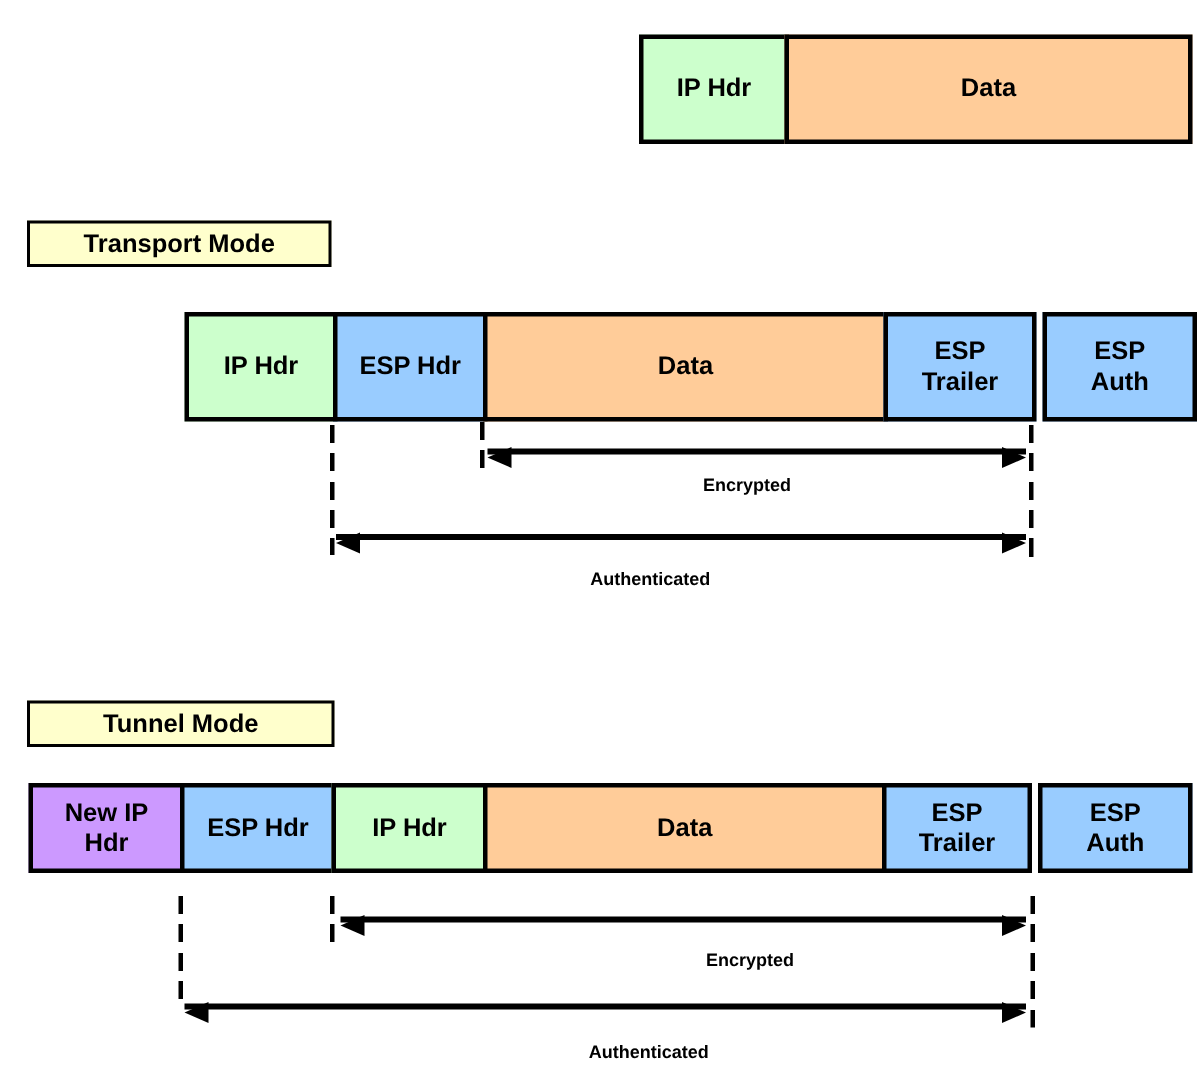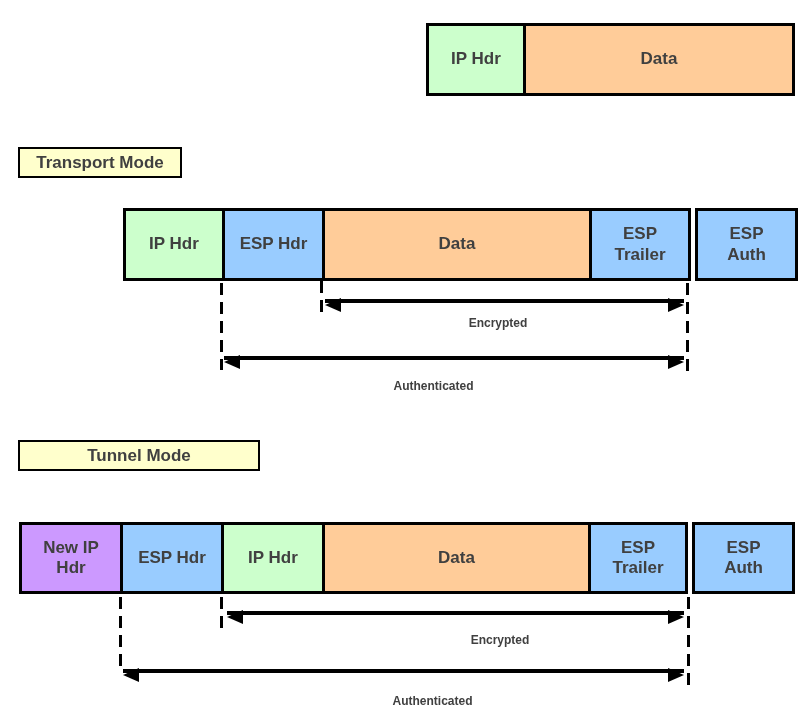--- a/index.html
+++ b/index.html
@@ -2,21 +2,21 @@
 <html><head>
 <meta charset="utf-8">
 <style>
   html, body { margin: 0; padding: 0; background: #ffffff; }
   #canvas {
     position: relative;
     width: 801px;
     height: 725px;
     background: #ffffff;
     font-family: "Liberation Sans", sans-serif;
-    color: #404040;
+    color: #000000;
     overflow: hidden;
   }
 
   
   .packet-row {
     position: absolute;
     display: flex;
     align-items: stretch;
   }
   .seg {
@@ -82,21 +82,21 @@
 </head>
 <body>
 
 <div id="canvas">
 
   <div class="packet-row" style="left:426px; top:23px; height:73px;">
     <div class="seg" style="width: 100px; background-color: rgb(204, 255, 204);">IP Hdr</div>
     <div class="seg" style="width: 272px; background-color: rgb(255, 204, 153);">Data</div>
   </div>
 
-  <div class="mode-box" style="left: 18px; top: 147px; width: 164px; height: 31px; background-color: rgb(255, 255, 204);">Transport Mode</div>
+  <div class="mode-box" style="left: 18px; top: 147px; width: 203px; height: 31px; background-color: rgb(255, 255, 204);">Transport Mode</div>
 
   <div class="packet-row" style="left:123px; top:208px; height:73px;">
     <div class="seg" style="width: 102px; background-color: rgb(204, 255, 204);">IP Hdr</div>
     <div class="seg" style="width: 103px; background-color: rgb(153, 204, 255);">ESP Hdr</div>
     <div class="seg" style="width: 270px; background-color: rgb(255, 204, 153);">Data</div>
     <div class="seg" style="width: 102px; background-color: rgb(153, 204, 255);">ESP
 Trailer</div>
     <div class="seg gap-before" style="width: 103px; background-color: rgb(153, 204, 255);">ESP
 Auth</div>
   </div>
@@ -104,23 +104,23 @@
   <div class="vline" style="left:220px; top:283px; height:87px;"></div>
   <div class="vline" style="left:320px; top:281px; height:31px;"></div>
   <div class="vline" style="left:686px; top:283px; height:89px;"></div>
 
   <div class="arrow" style="left:325px; top:299px; width:359px;"></div>
   <div class="range-label" style="left:438px; top:316px; width:120px;">Encrypted</div>
 
   <div class="arrow" style="left:224px; top:356px; width:460px;"></div>
   <div class="range-label" style="left:361px; top:379px; width:145px;">Authenticated</div>
 
-  <div class="mode-box" style="left: 18px; top: 440px; width: 242px; height: 31px; background-color: rgb(255, 255, 204);">Tunnel Mode</div>
+  <div class="mode-box" style="left: 18px; top: 467px; width: 205px; height: 31px; background-color: rgb(255, 255, 204);">Tunnel Mode</div>
 
-  <div class="packet-row" style="left:19px; top:522px; height:72px;">
+  <div class="packet-row" style="left:19px; top:522px; height:60px;">
     <div class="seg" style="width: 104px; background-color: rgb(204, 153, 255);">New IP
 Hdr</div>
     <div class="seg" style="width: 104px; background-color: rgb(153, 204, 255);">ESP Hdr</div>
     <div class="seg" style="width: 104px; background-color: rgb(204, 255, 204);">IP Hdr</div>
     <div class="seg" style="width: 269px; background-color: rgb(255, 204, 153);">Data</div>
     <div class="seg" style="width: 100px; background-color: rgb(153, 204, 255);">ESP
 Trailer</div>
     <div class="seg gap-before" style="width: 103px; background-color: rgb(153, 204, 255);">ESP
 Auth</div>
   </div>

